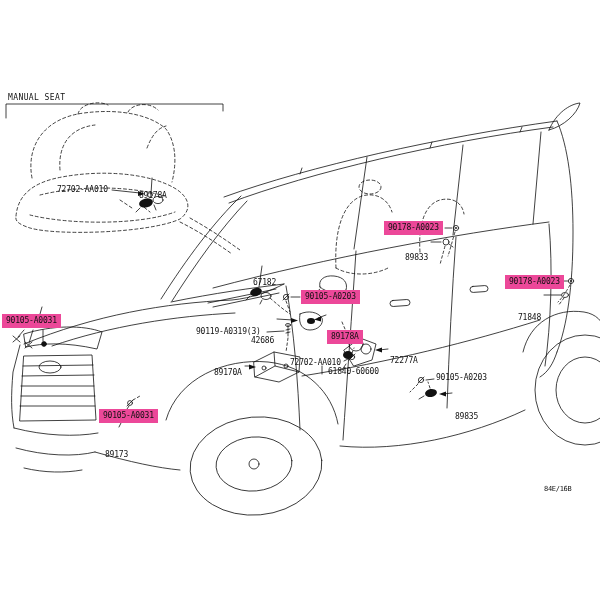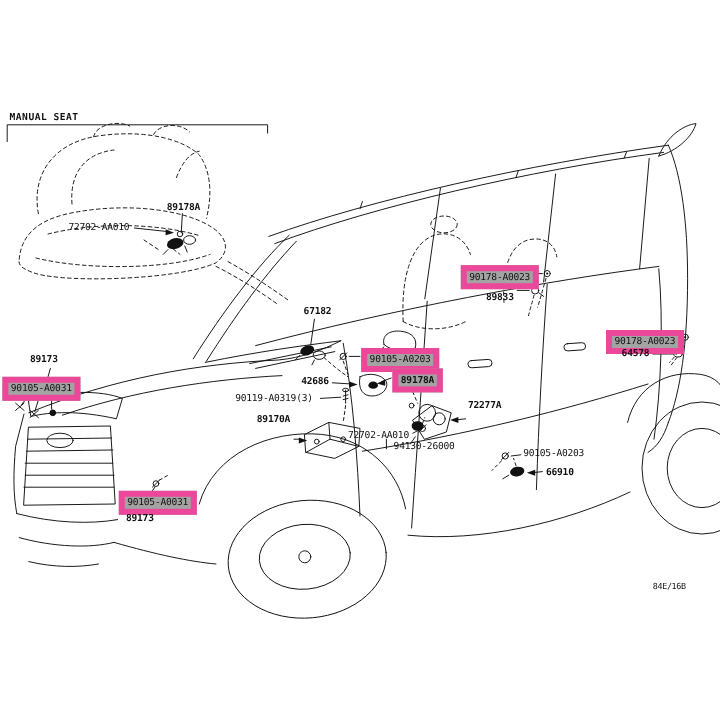--- a/index.html
+++ b/index.html
@@ -1,23 +1,23 @@
 <!DOCTYPE html>
 <html><head>
 <meta charset="utf-8">
 <style>
   html,body{margin:0;padding:0;background:#fff;}
   .stage{position:relative;width:600px;height:600px;background:#ffffff;overflow:hidden;
          font-family:"DejaVu Sans Mono", monospace;}
   svg{position:absolute;left:0;top:0;}
   .lbl{position:absolute;font-size:8px;line-height:9px;color:#111;white-space:nowrap;
        letter-spacing:-0.2px;}
-  .bold{font-weight:bold;}
-  .boxed{border:5px solid #ec4899;padding:0 2px;line-height:10px;background:#a3a3a3;}
-  .inset-title{position:absolute;left:8px;top:93px;font-size:8px;font-weight:bold;
+  .bold{font-weight:normal;margin-top:23px;}
+  .boxed{border:2px solid #ec4899;padding:0 2px;line-height:10px;background:#ec4899;}
+  .inset-title{position:absolute;left:8px;top:93px;font-size:8px;font-weight:normal;
        letter-spacing:.4px;color:#111;}
   .page-code{position:absolute;left:544px;top:485px;font-size:7px;color:#111;
        letter-spacing:-0.3px;}
 </style>
 </head>
 <body>
 
 <div class="stage">
 
   <svg width="600" height="600" viewBox="0 0 600 600">
@@ -212,38 +212,38 @@
       </g>
     </g>
   </svg>
 
   <div class="inset-title">MANUAL SEAT</div>
 
   <div class="lbl" style="left:57px;top:185px">72702-AA010</div>
   <div class="lbl bold" style="left:139px;top:168px">89178A</div>
 
   <div class="lbl boxed" style="left:384px;top:221px">90178-A0023</div>
-  <div class="lbl bold" style="left:405px;top:243px">89833</div>
+  <div class="lbl bold" style="left:405px;top:230px">89833</div>
 
   <div class="lbl boxed" style="left:505px;top:275px">90178-A0023</div>
-  <div class="lbl bold" style="left:518px;top:290px">64578</div>
+  <div class="lbl bold" style="left:518px;top:290px">71848</div>
 
   <div class="lbl bold" style="left:253px;top:255px">67182</div>
   <div class="lbl boxed" style="left:301px;top:290px">90105-A0203</div>
   <div class="lbl bold" style="left:251px;top:313px">42686</div>
   <div class="lbl boxed bold" style="left:327px;top:307px">89178A</div>
 
   <div class="lbl" style="left:196px;top:327px">90119-A0319(3)</div>
   <div class="lbl bold" style="left:214px;top:345px">89170A</div>
   <div class="lbl" style="left:290px;top:358px">72702-AA010</div>
-  <div class="lbl" style="left:328px;top:367px">94130-26000</div>
+  <div class="lbl" style="left:328px;top:367px">61840-60600</div>
   <div class="lbl bold" style="left:390px;top:333px">72277A</div>
 
   <div class="lbl" style="left:436px;top:373px">90105-A0203</div>
-  <div class="lbl bold" style="left:455px;top:389px">66910</div>
+  <div class="lbl bold" style="left:455px;top:389px">89835</div>
 
   <div class="lbl bold" style="left:25px;top:295px">89173</div>
   <div class="lbl boxed" style="left:2px;top:314px">90105-A0031</div>
 
   <div class="lbl boxed" style="left:99px;top:409px">90105-A0031</div>
   <div class="lbl bold" style="left:105px;top:427px">89173</div>
 
   <div class="page-code">84E/16B</div>
 </div>
 

